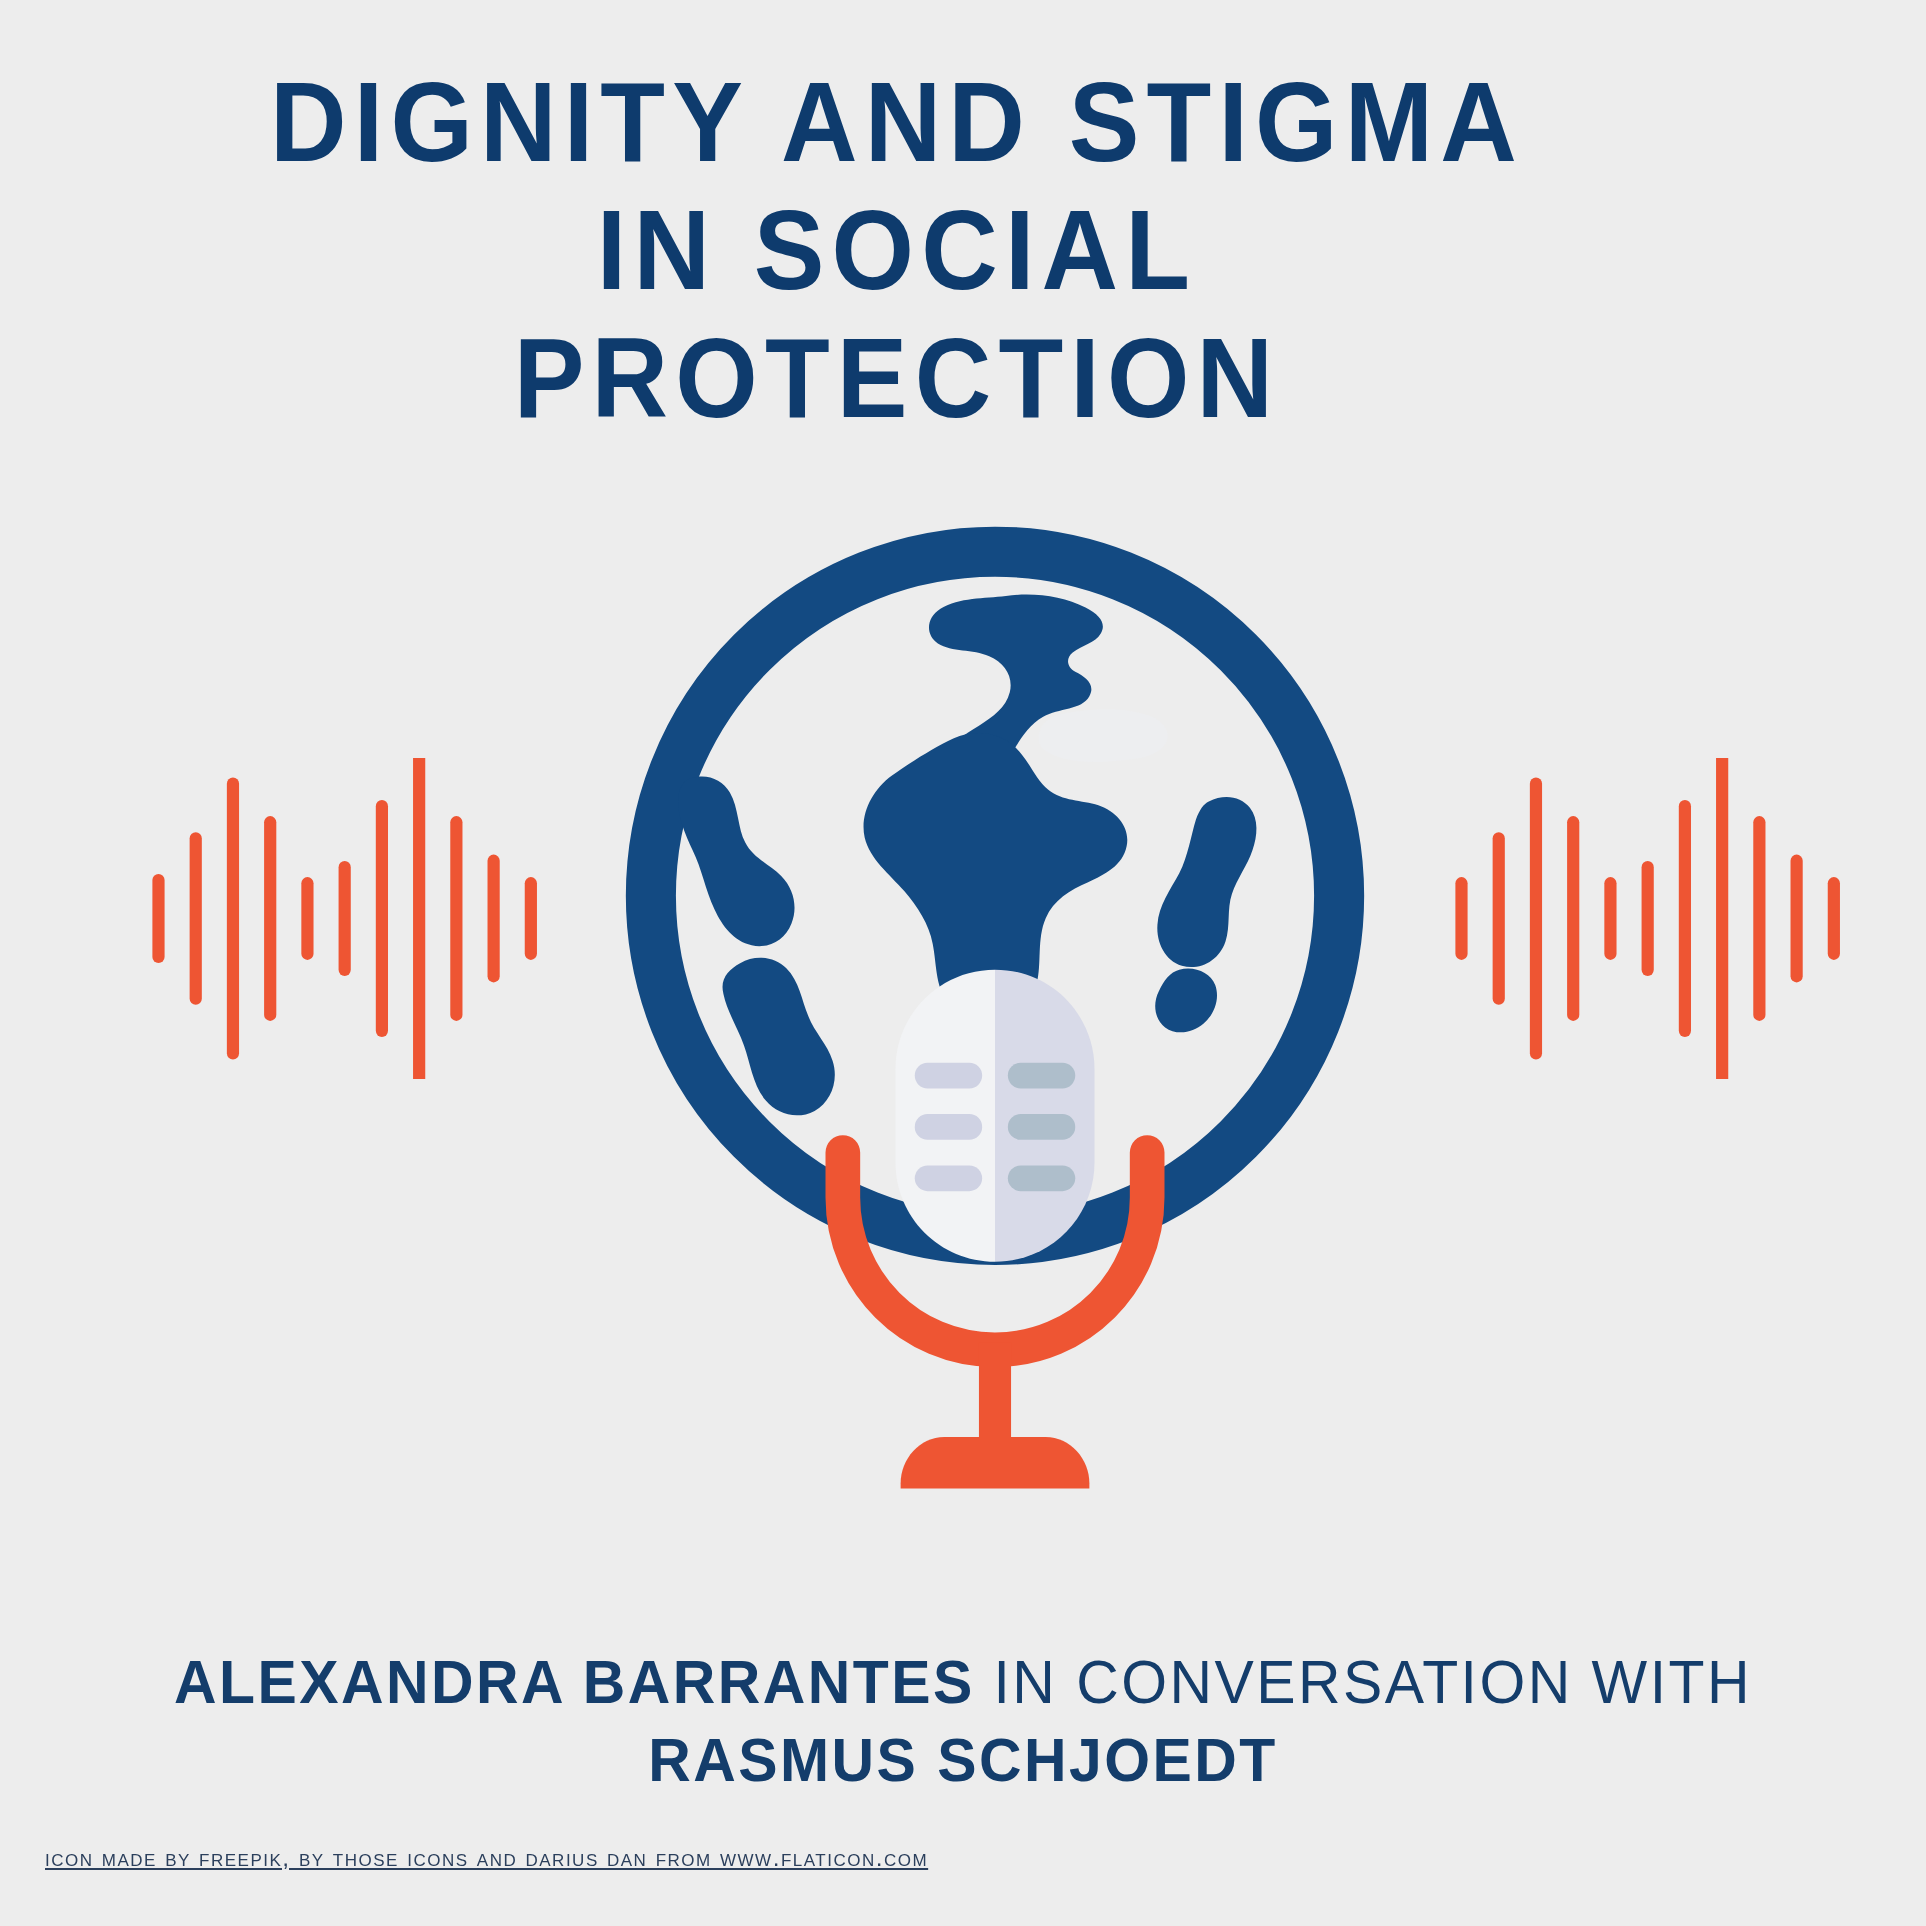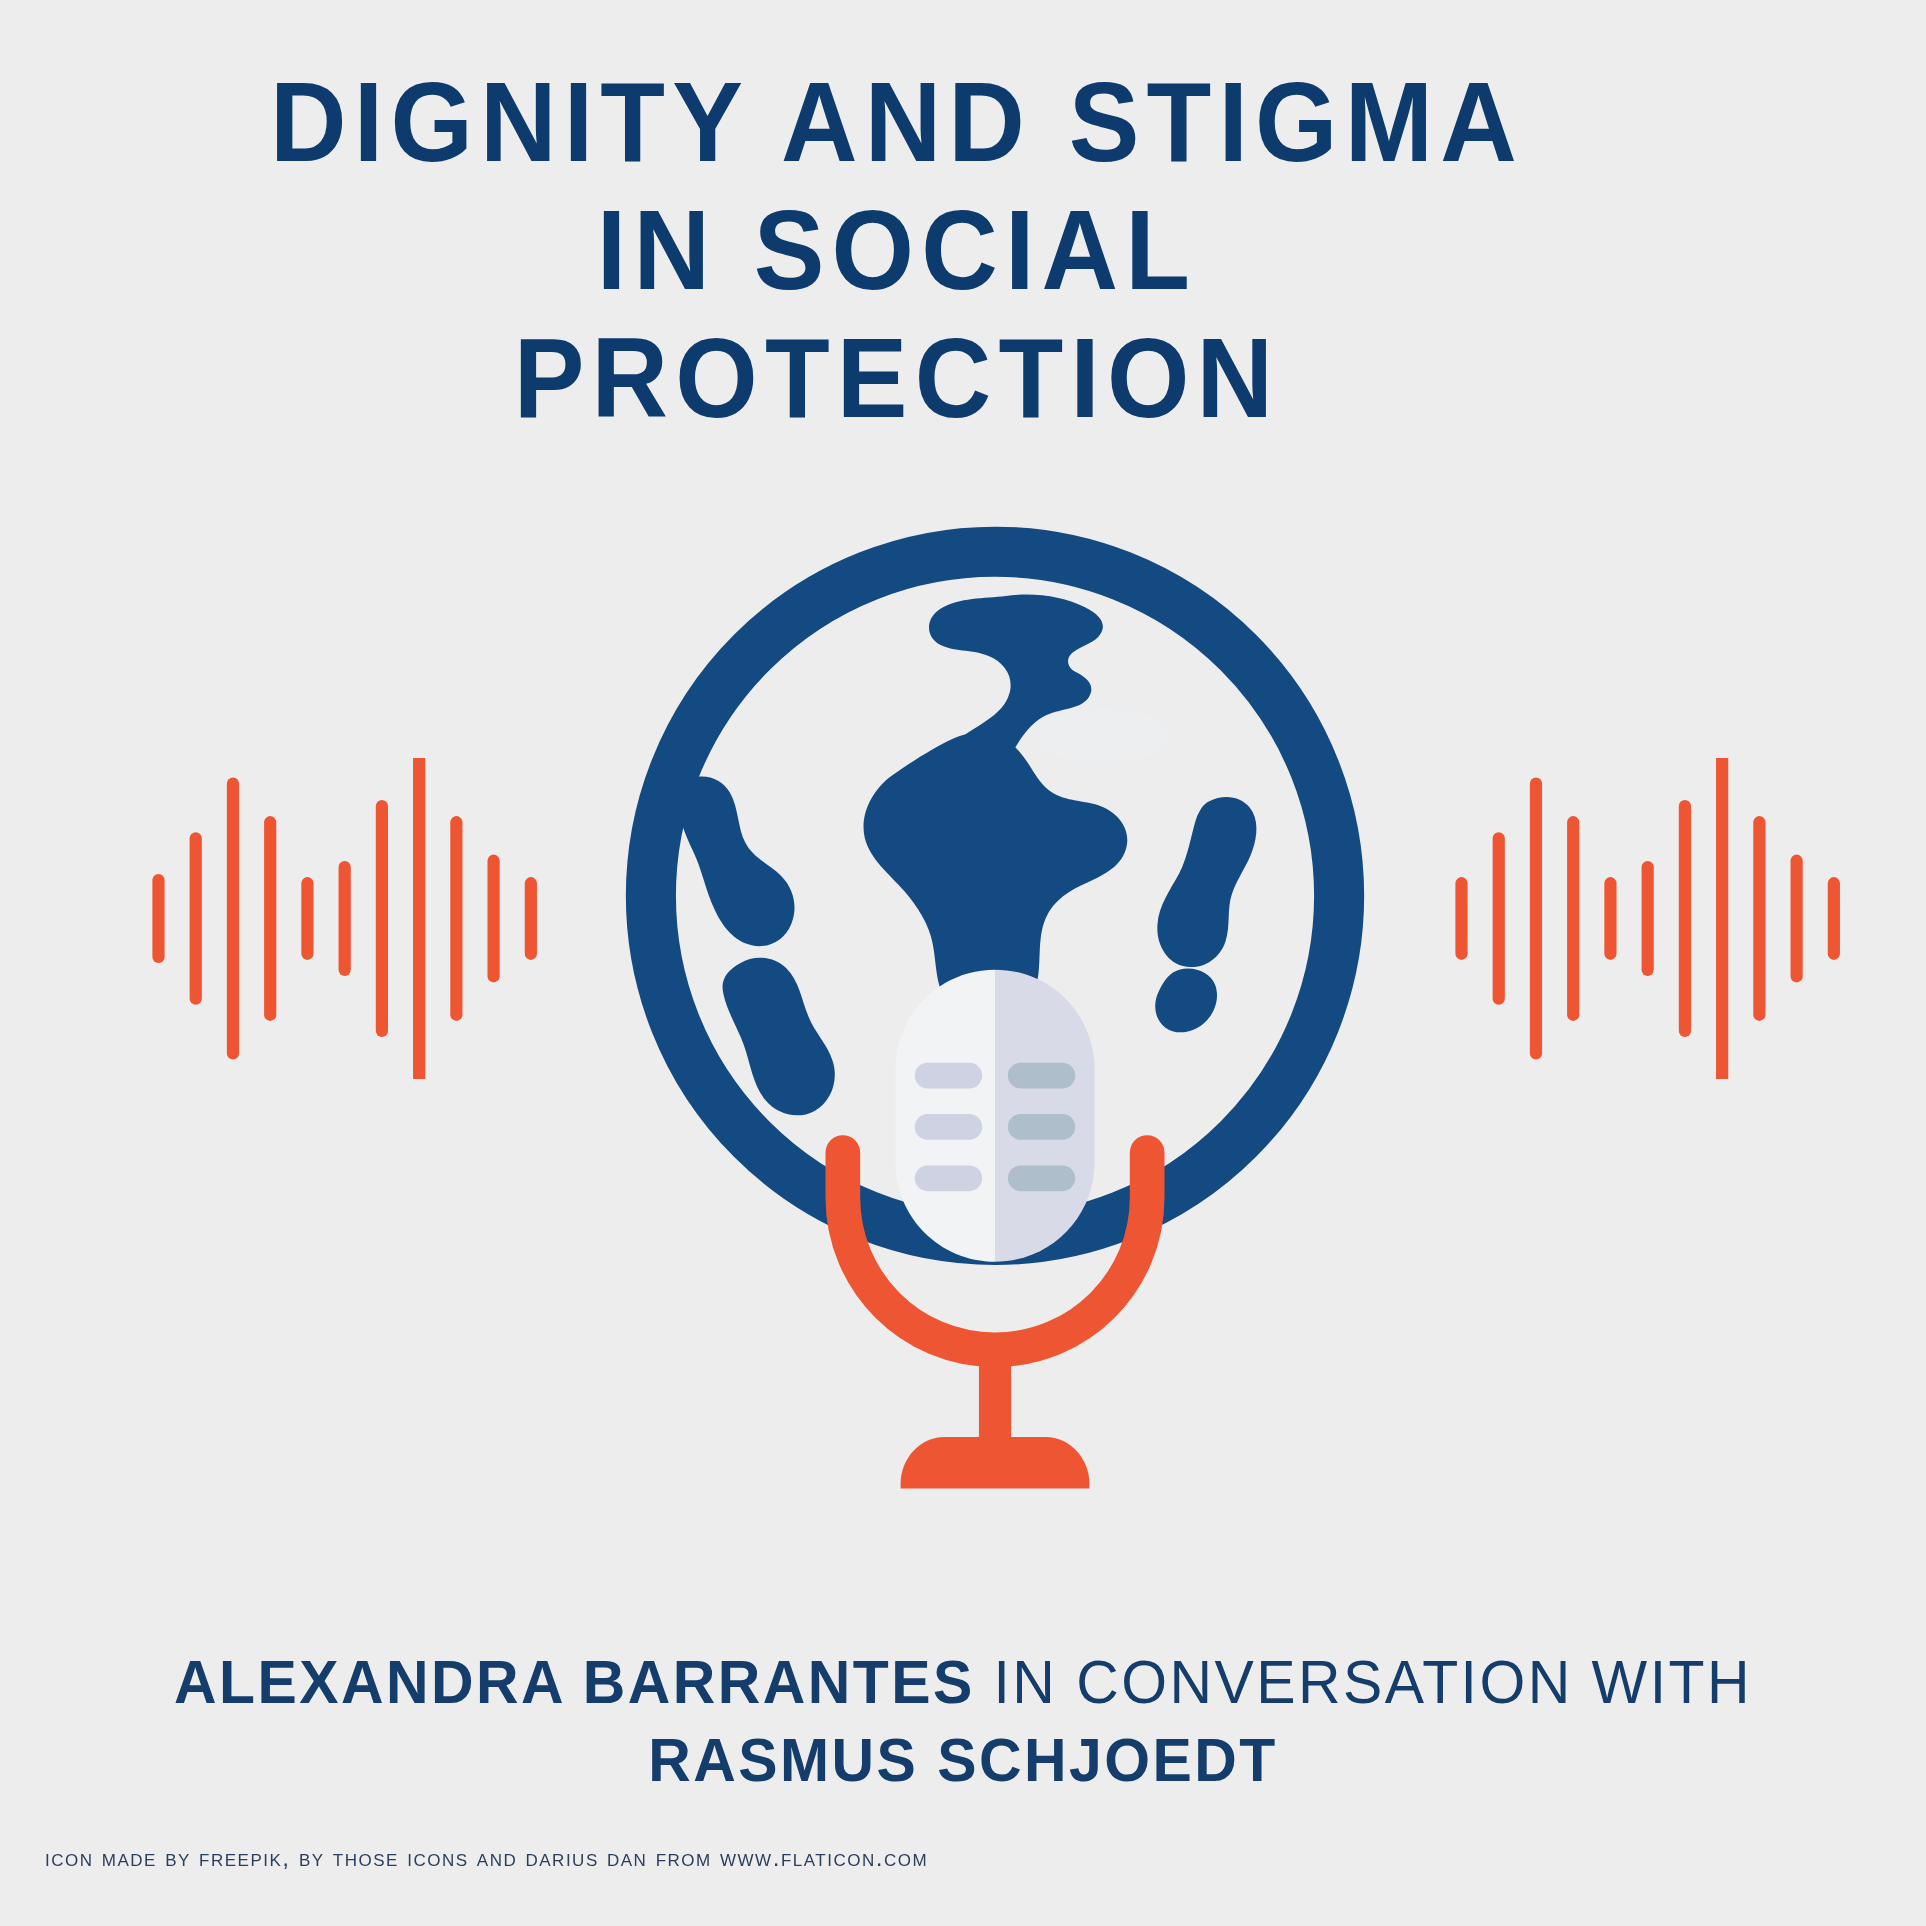--- a/index.html
+++ b/index.html
@@ -86,20 +86,21 @@
     position: absolute;
     left: 45px;
     top: 1844px;
     color: #2b3f5c;
     font-family: "Liberation Sans Narrow", "Liberation Sans", sans-serif;
     font-size: 24.4px;
     letter-spacing: 1.5px;
     font-variant: small-caps;
     text-transform: lowercase;
     white-space: nowrap;
+    text-decoration: underline;
   }
 </style>
 </head>
 <body>
 
 <div id="cover">
 
   <div class="title-block">
     <span class="title-line">DIGNITY AND STIGMA</span>
     <span class="title-line">IN SOCIAL</span>

